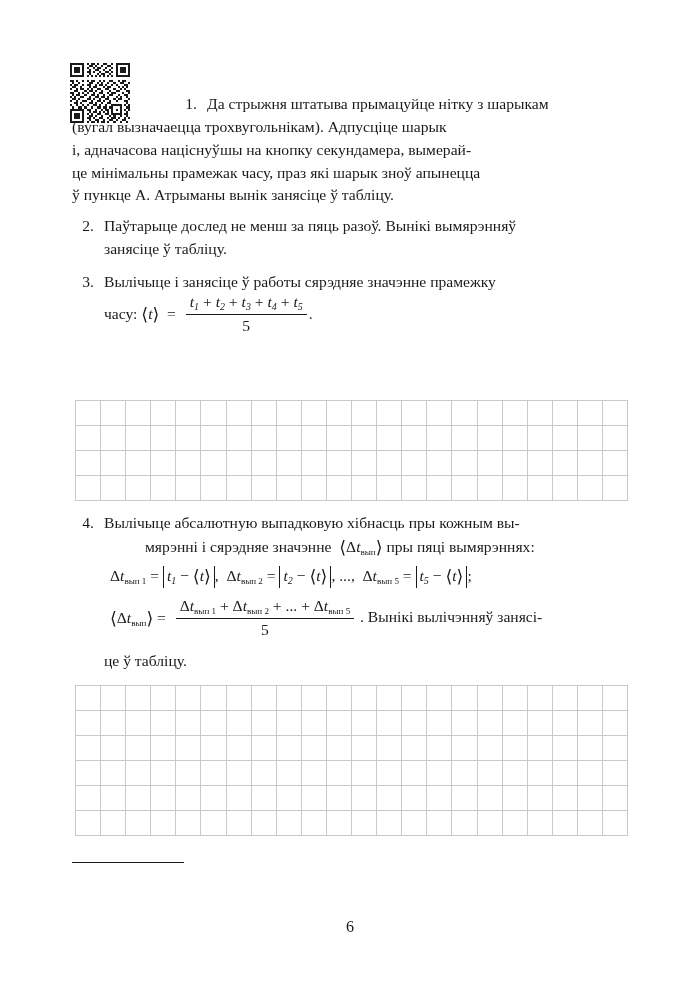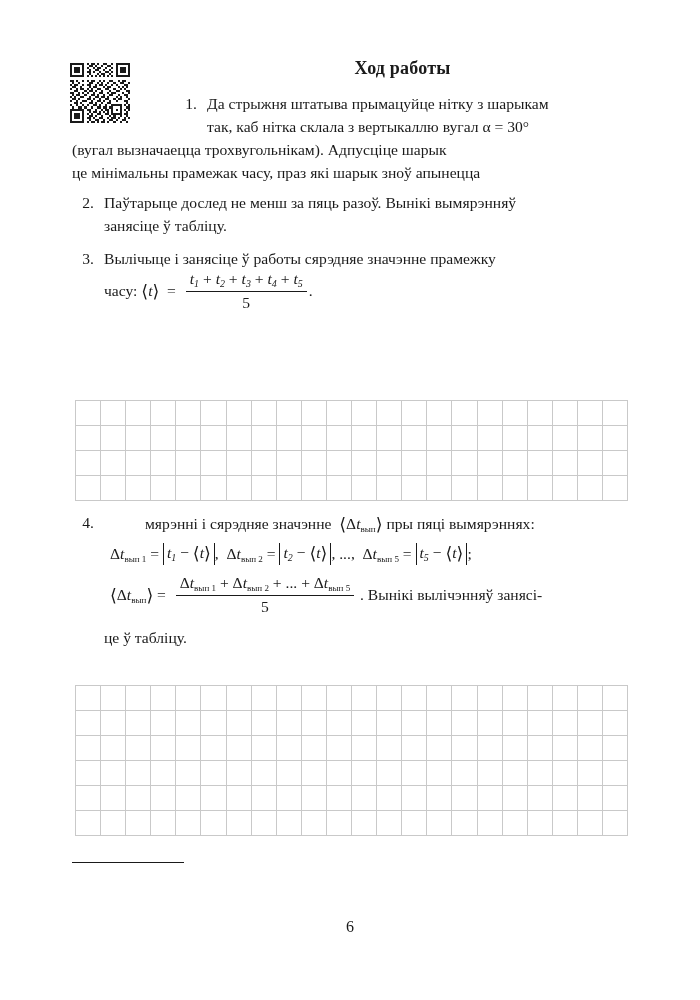--- a/index.html
+++ b/index.html
@@ -420,33 +420,33 @@
         <rect x="13" y="28" width="1" height="1"></rect>
           <rect x="15" y="28" width="2" height="1"></rect>
         <rect x="18" y="28" width="1" height="1"></rect>
           <rect x="21" y="28" width="1" height="1"></rect>
         <rect x="24" y="28" width="1" height="1"></rect>
           <rect x="27" y="28" width="1" height="1"></rect>
       </g>
     </svg>
   </div>
 
-  <div class="title">Ход работы</div>
 
   <div class="steps">
 
     <div class="step step-wrap" style="margin-bottom:4px;">
       <span class="step-num">1.</span>
       <div class="step-body">
         <span class="ln">Да стрыжня штатыва прымацуйце нітку з шарыкам</span>
-        <span class="ln">так, каб нітка склала з вертыкаллю вугал α = 30°</span>
       </div>
       <div class="step-tail">
         <span class="ln">(вугал вызначаецца трохвугольнікам). Адпусціце шарык</span>
+        <span class="ln">і, адначасова націснуўшы на кнопку секундамера, вымерай-</span>
         <span class="ln">це мінімальны прамежак часу, праз які шарык зноў апынецца</span>
+        <span class="ln">ў пункце A. Атрыманы вынік занясіце ў табліцу.</span>
       </div>
     </div>
 
     <div class="step plain" style="margin-top:8px;">
       <span class="step-num">2.</span>
       <div class="step-body">
         <span class="ln">Паўтарыце дослед не менш за пяць разоў. Вынікі вымярэнняў</span>
         <span class="ln">занясіце ў табліцу.</span>
       </div>
     </div>
@@ -566,20 +566,21 @@
         <div class="cell" style="width: 25.1px; height: 25px;"></div>
         <div class="cell" style="width: 25.1px; height: 25px;"></div>
         <div class="cell" style="width: 25.1px; height: 25px;"></div>
       </div>
     </div>
 
   <div class="steps" style="top:512px;">
     <div class="step plain">
       <span class="step-num">4.</span>
       <div class="step-body">
+        <span class="ln">Вылічыце абсалютную выпадковую хібнасць пры кожным вы-</span>
         <span class="ln" style="white-space:nowrap;margin-left:41px;">
           <span>мярэнні і сярэдняе значэнне&nbsp;</span>
           <span class="math"><span class="ang">⟨</span>Δ<span class="mi">t</span><span class="subsmall">вып</span><span class="ang">⟩</span></span>
           <span>пры пяці вымярэннях:</span>
         </span>
 
         <div class="formula-line math" style="margin-left:6px;">
           Δ<span class="mi">t</span><span class="subsmall">вып 1</span>&nbsp;=&nbsp;<span class="abs"><span class="mi">t</span><span class="sub mi">1</span> − <span class="ang">⟨</span><span class="mi">t</span><span class="ang">⟩</span></span>,&nbsp;
           Δ<span class="mi">t</span><span class="subsmall">вып 2</span>&nbsp;=&nbsp;<span class="abs"><span class="mi">t</span><span class="sub mi">2</span> − <span class="ang">⟨</span><span class="mi">t</span><span class="ang">⟩</span></span>,&nbsp;...,&nbsp;
           Δ<span class="mi">t</span><span class="subsmall">вып 5</span>&nbsp;=&nbsp;<span class="abs"><span class="mi">t</span><span class="sub mi">5</span> − <span class="ang">⟨</span><span class="mi">t</span><span class="ang">⟩</span></span>;

